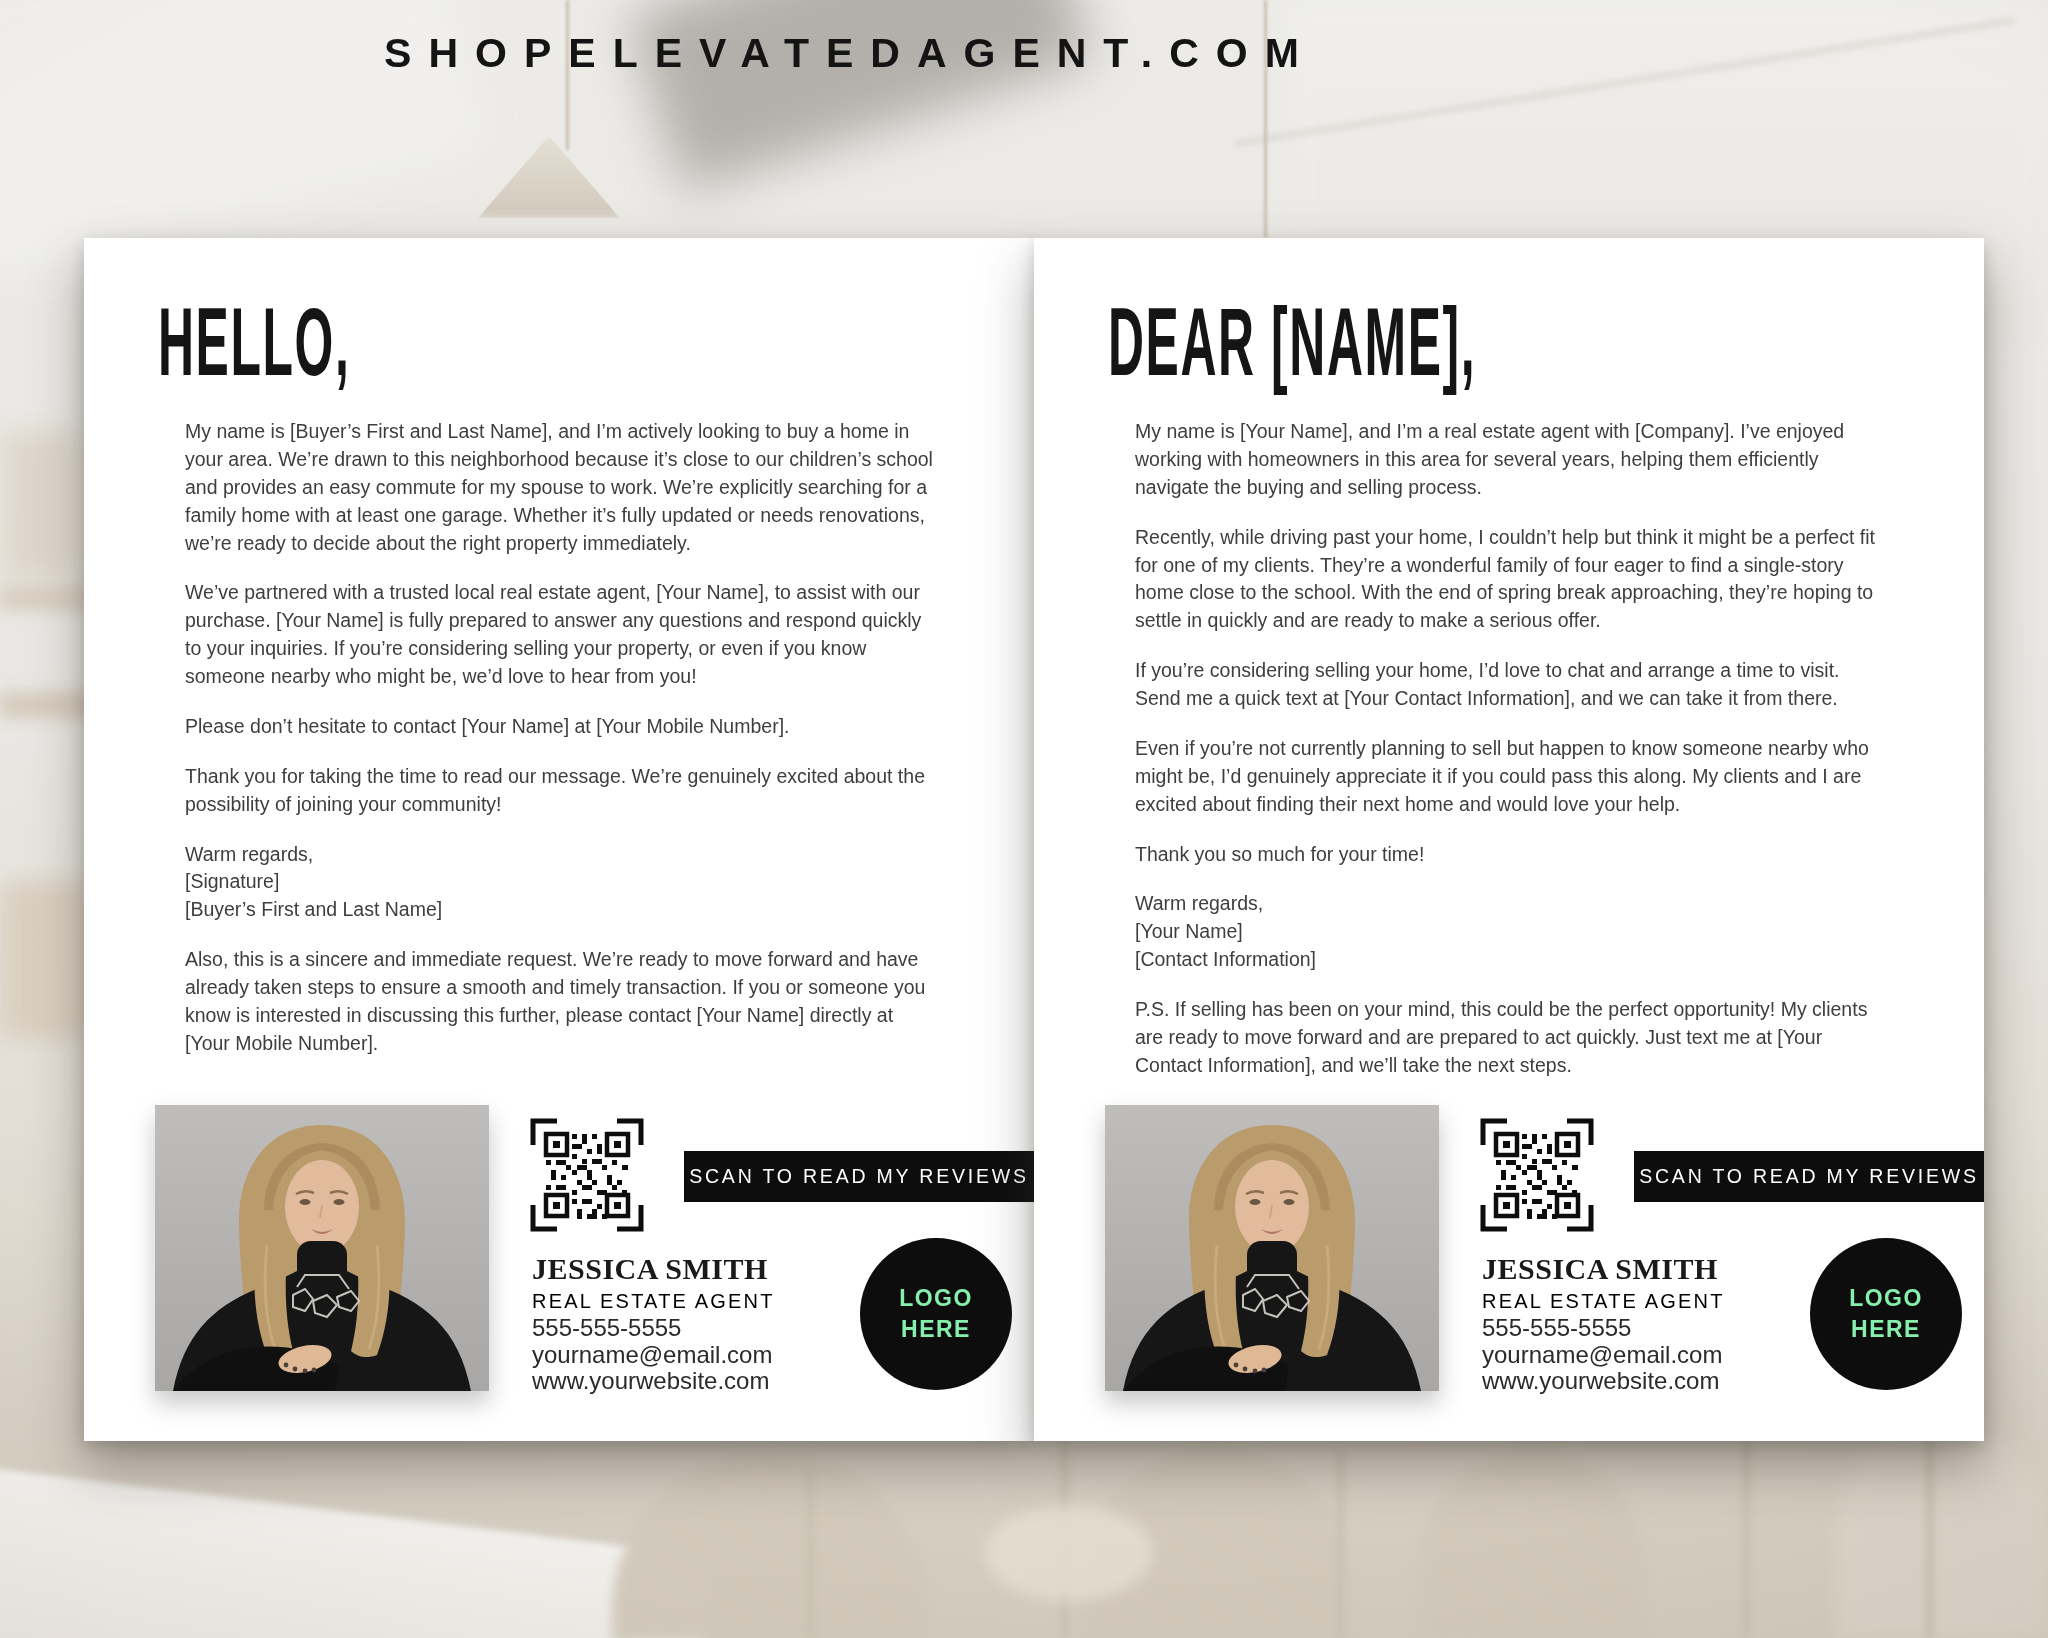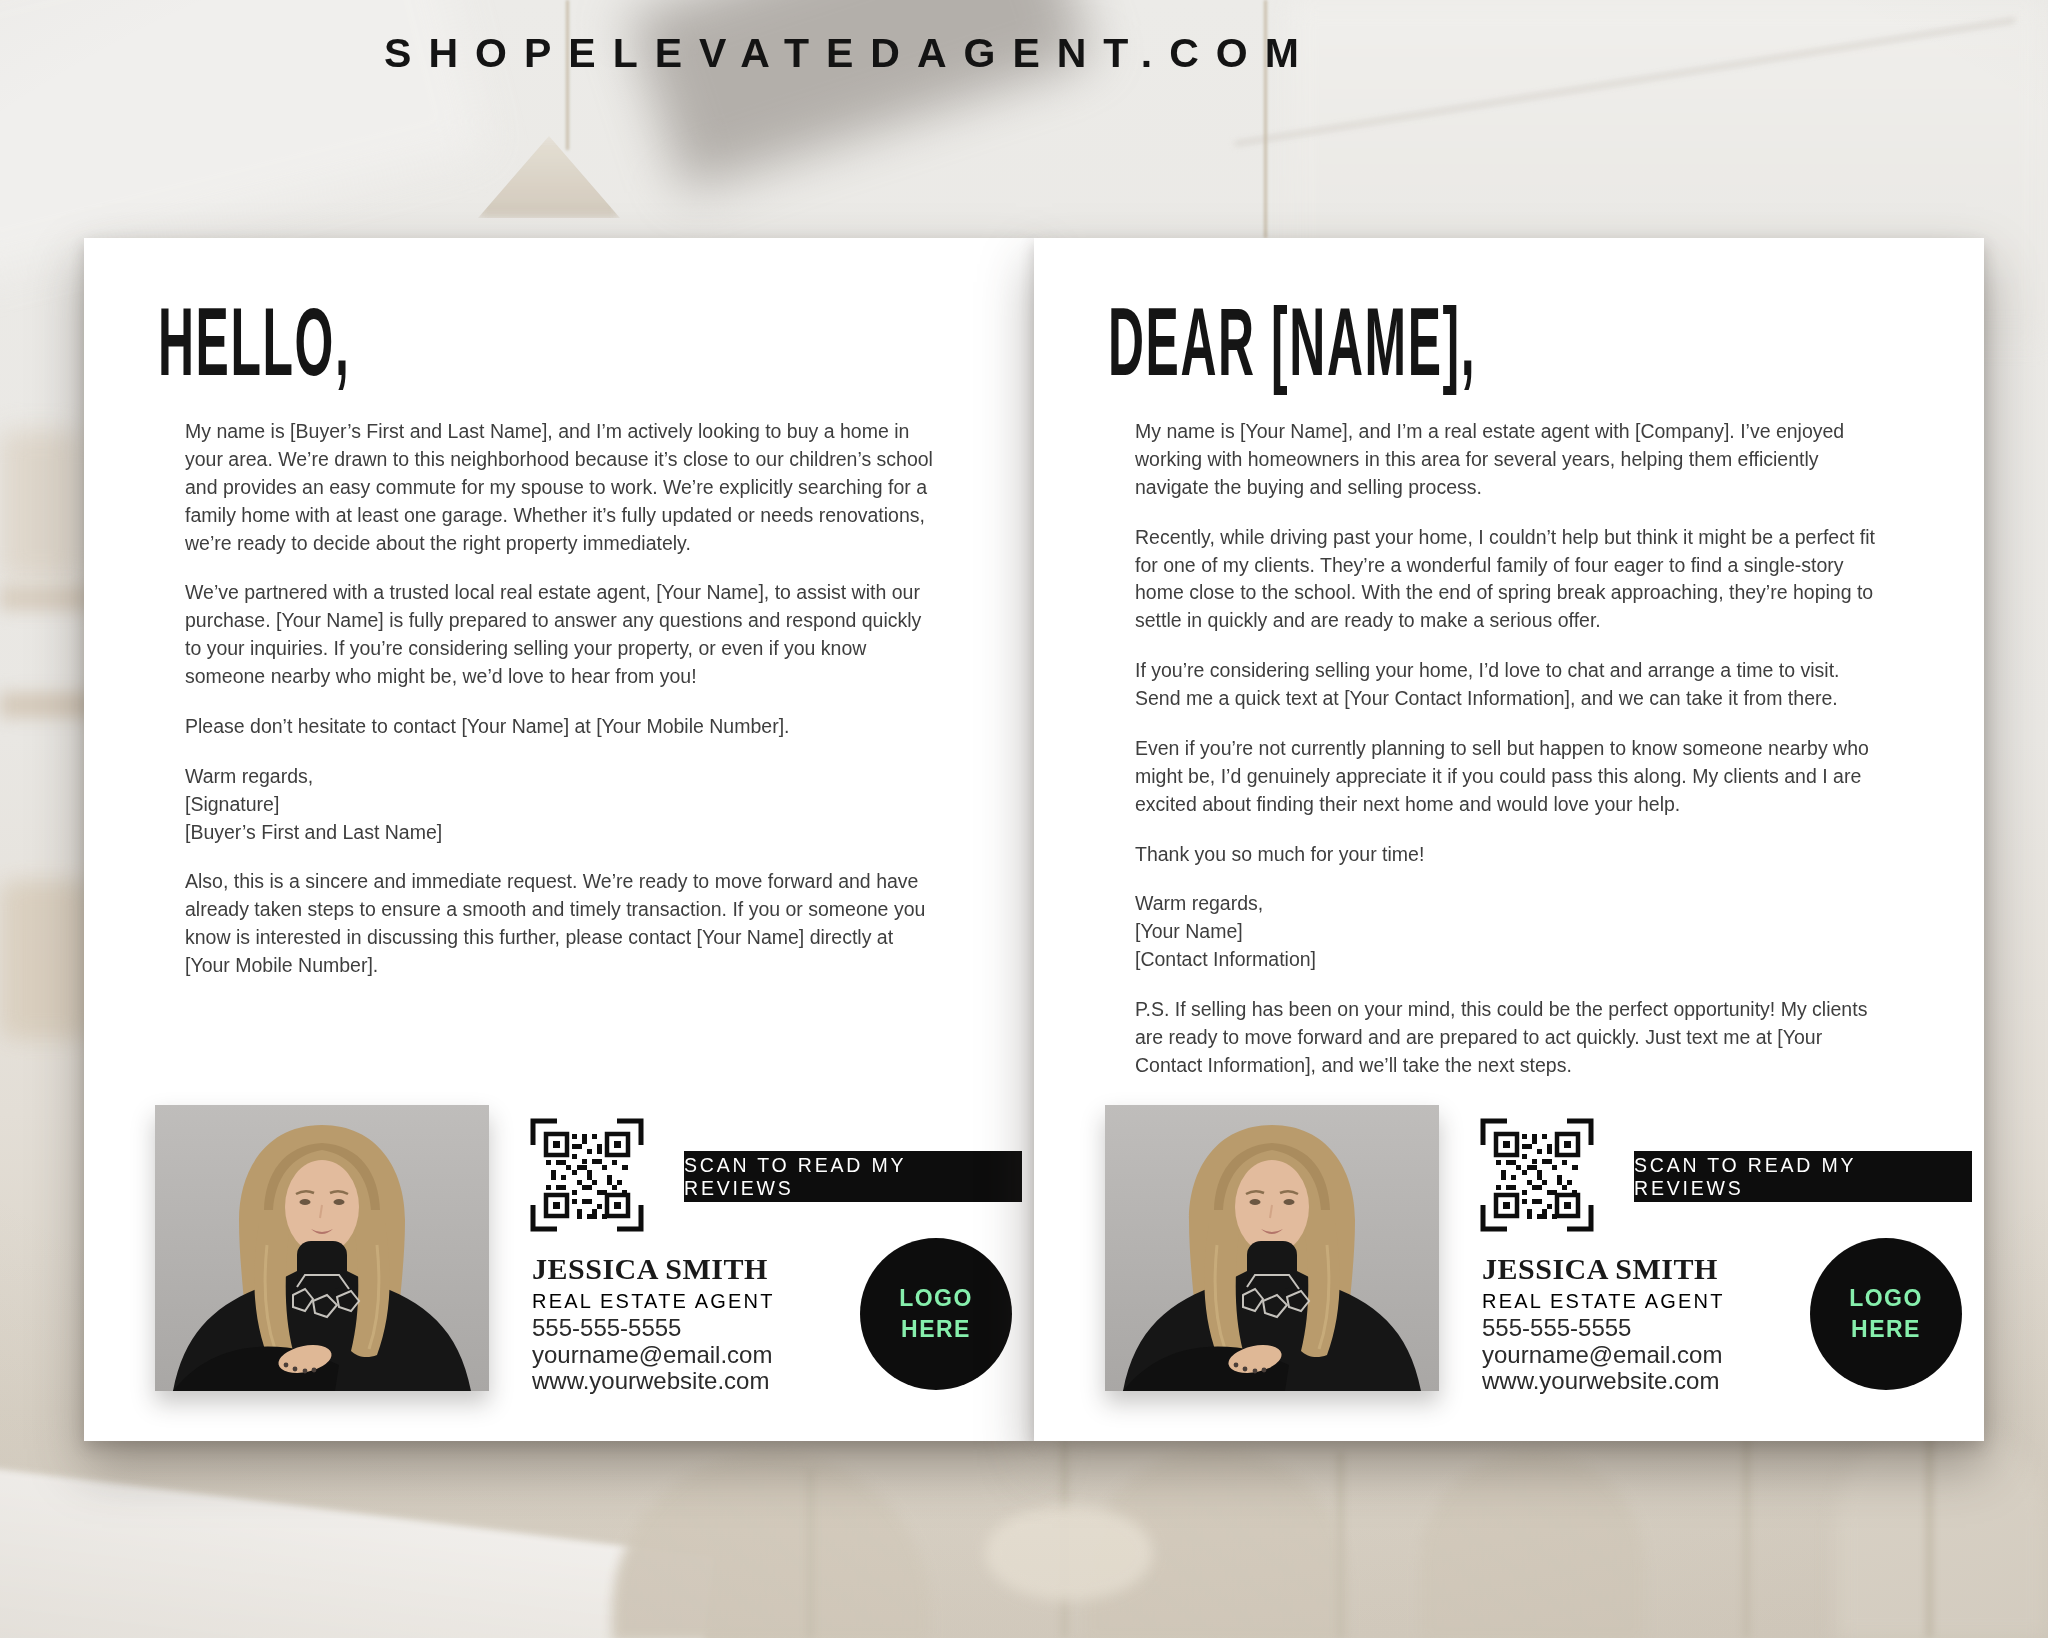--- a/index.html
+++ b/index.html
@@ -45,21 +45,21 @@
   .title{margin:54px 74px 14px;height:112px;overflow:visible;}
   .cond{display:inline-block;font-size:96px;line-height:1.05;font-weight:700;letter-spacing:3px;
     transform:scaleX(.52);transform-origin:0 50%;color:#151515;white-space:nowrap;}
   .par{margin:0 101px 22px;font-size:19.5px;line-height:1.43;color:#3e3e3e;white-space:pre-line;}
 
   .card{position:relative;margin:auto 0 46px;height:290px;}
   .photo{position:absolute;left:71px;top:0;width:334px;height:286px;box-shadow:0 12px 22px rgba(40,35,30,.25);}
   .photo svg{display:block;width:100%;height:100%;}
   .qr{position:absolute;left:446px;top:13px;width:114px;height:114px;}
   .qr svg{display:block;width:100%;height:100%;}
-  .banner{position:absolute;left:600px;right:12px;top:46px;height:51px;background:#0d0d0d;color:#ffffff;
+  .banner{position:absolute;left:600px;right:0;top:46px;height:51px;background:#0d0d0d;color:#ffffff;
     display:flex;align-items:center;justify-content:center;font-size:19.5px;letter-spacing:2.8px;}
   .info{position:absolute;left:448px;top:146px;}
   .name{font-size:30px;font-weight:700;letter-spacing:.5px;color:#1a1a1a;line-height:36px;font-family:Liberation Serif, serif;}
   .role{font-size:20px;letter-spacing:2.2px;color:#000000;line-height:28px;}
   .cline{font-size:24px;color:#2b2b2b;line-height:26.5px;}
   .logo{position:absolute;left:776px;top:133px;width:152px;height:152px;border-radius:50%;background:#0d0d0d;
     color:#86efac;display:flex;align-items:center;justify-content:center;text-align:center;
     font-size:23px;font-weight:700;letter-spacing:1.5px;line-height:1.35;white-space:pre-line;}
 </style>
 </head>
@@ -93,20 +93,21 @@
 
   <div class="site-header">SHOPELEVATEDAGENT.COM</div>
 
   <div class="pages">
 
     <section class="page">
       <h1 class="title"><span class="cond">HELLO,</span></h1>
       <p class="par">My name is [Buyer’s First and Last Name], and I’m actively looking to buy a home in your area. We’re drawn to this neighborhood because it’s close to our children’s school and provides an easy commute for my spouse to work. We’re explicitly searching for a family home with at least one garage. Whether it’s fully updated or needs renovations, we’re ready to decide about the right property immediately.</p>
       <p class="par">We’ve partnered with a trusted local real estate agent, [Your Name], to assist with our purchase. [Your Name] is fully prepared to answer any questions and respond quickly to your inquiries. If you’re considering selling your property, or even if you know someone nearby who might be, we’d love to hear from you!</p>
       <p class="par">Please don’t hesitate to contact [Your Name] at [Your Mobile Number].</p>
+      <p class="par">Thank you for taking the time to read our message. We’re genuinely excited about the possibility of joining your community!</p>
       <p class="par">Warm regards,
 [Signature]
 [Buyer’s First and Last Name]</p>
       <p class="par">Also, this is a sincere and immediate request. We’re ready to move forward and have already taken steps to ensure a smooth and timely transaction. If you or someone you know is interested in discussing this further, please contact [Your Name] directly at [Your Mobile Number].</p>
 
       <div class="card">
         <div class="photo">
           <svg viewBox="0 0 334 286" xmlns="http://www.w3.org/2000/svg">
             <defs>
                 <linearGradient id="gbgA" x1="0" y1="0" x2="0" y2="1">

